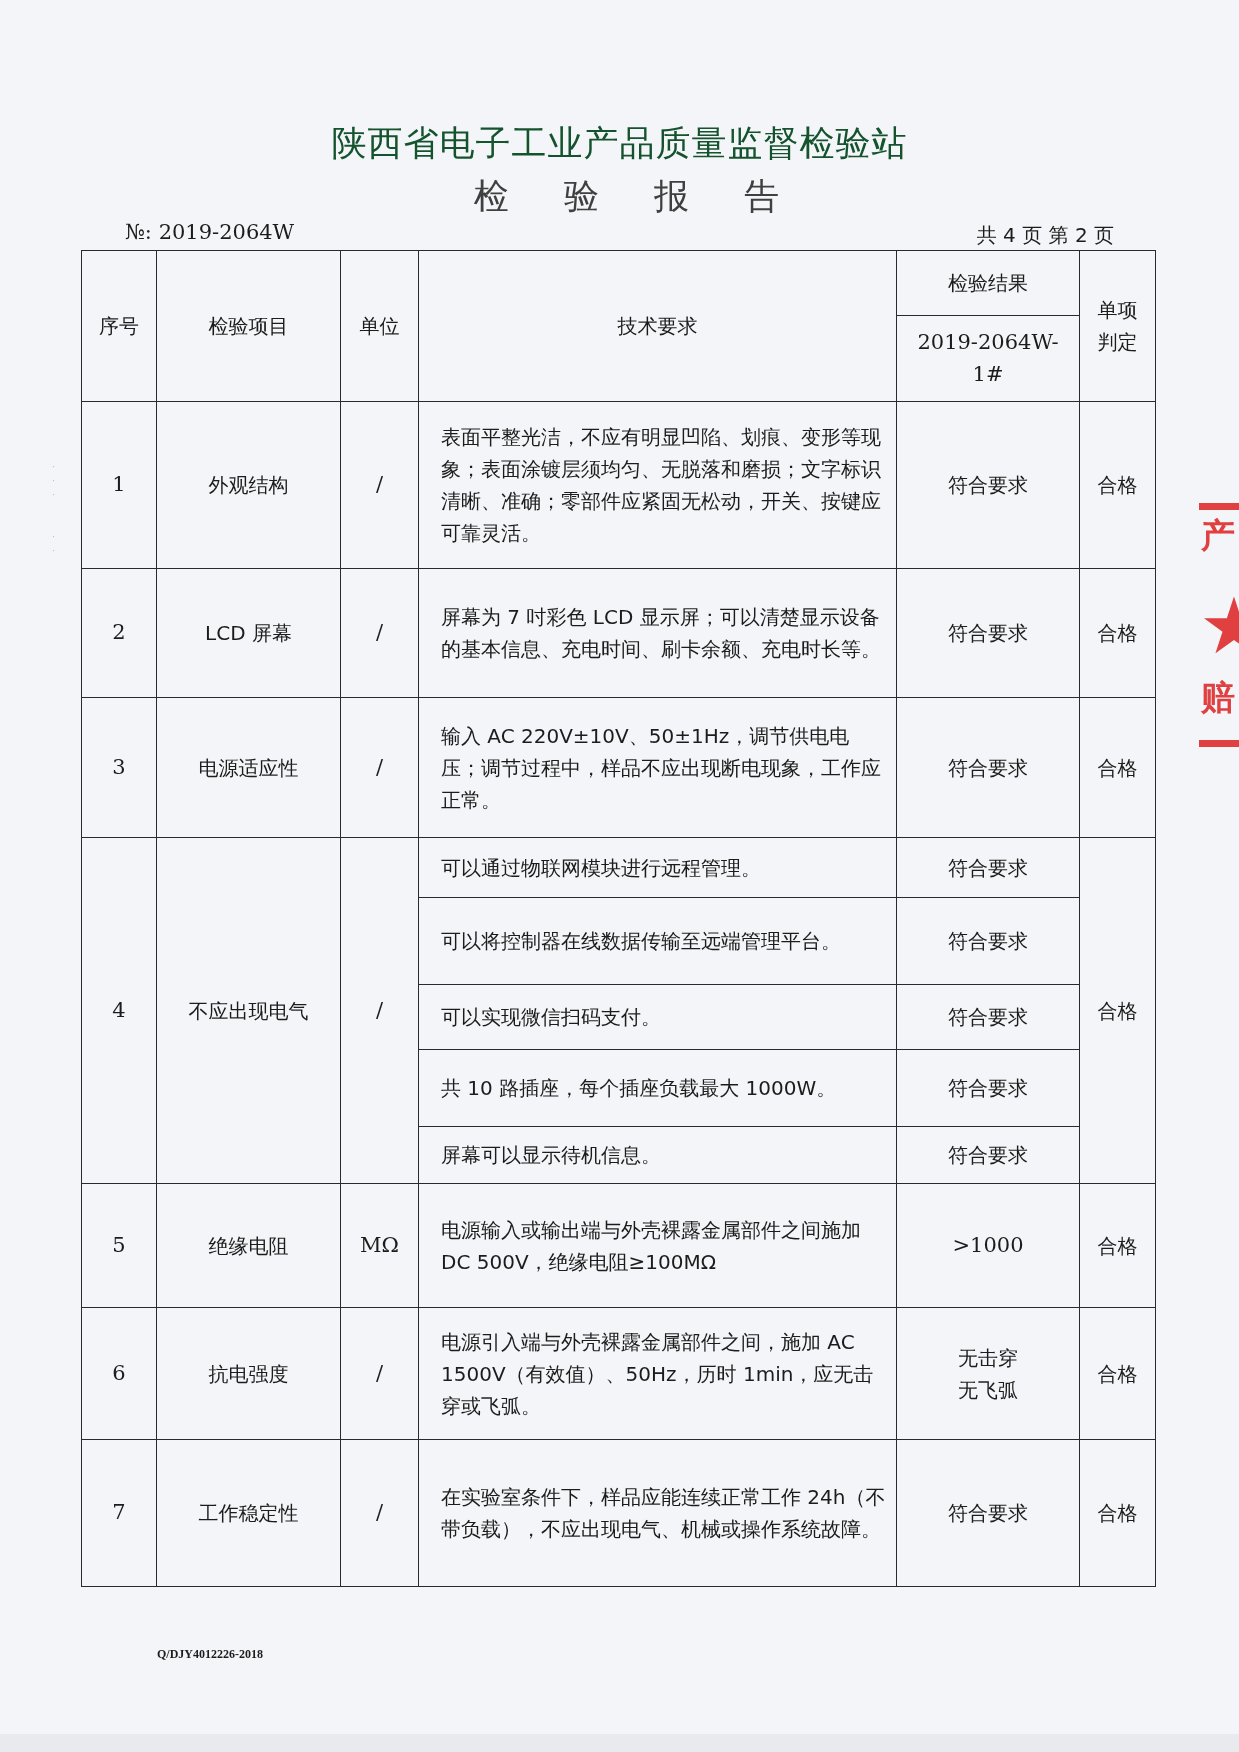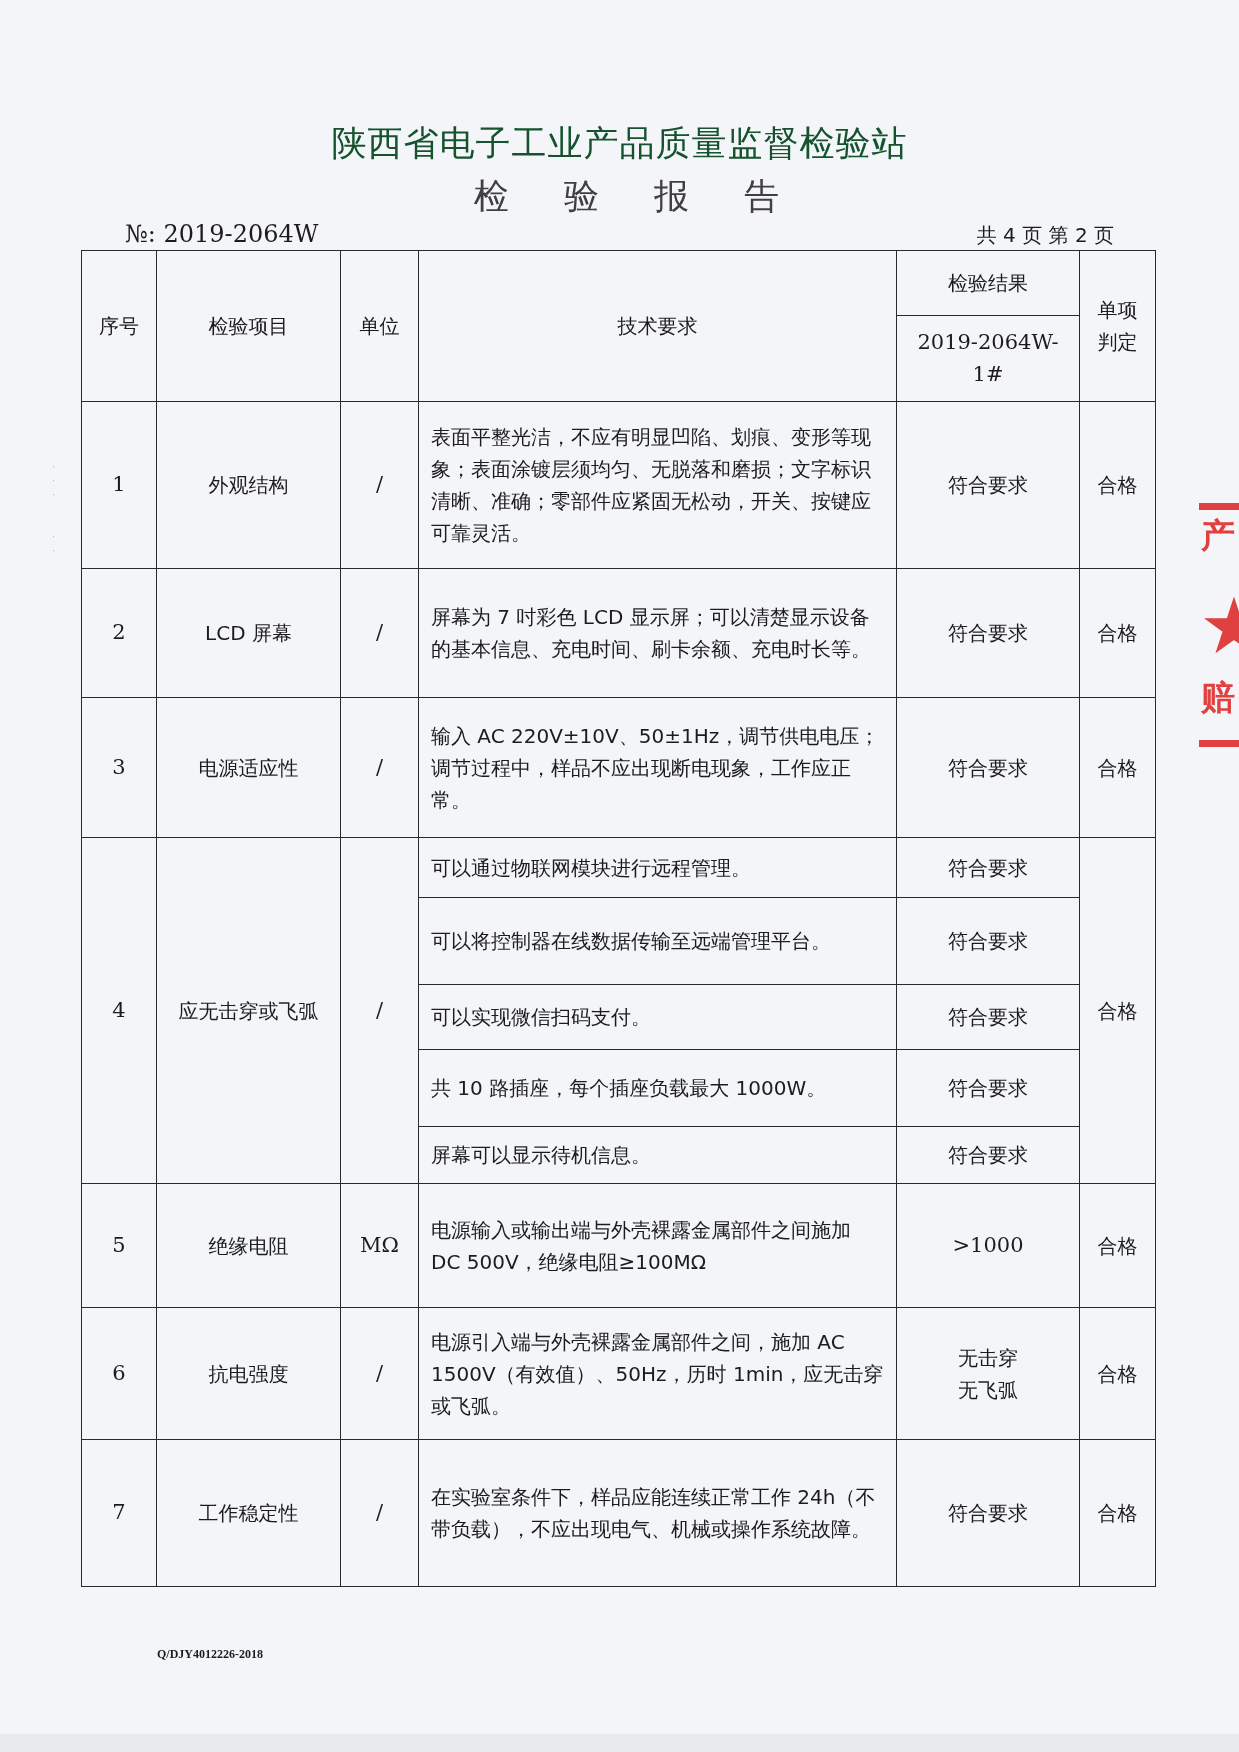--- a/index.html
+++ b/index.html
@@ -13,32 +13,32 @@
   .title1 {
     position:absolute; left:0; width:1239px; top:120px; text-align:center;
     font-family:"DejaVu Sans","Liberation Sans",sans-serif;
     font-size:35px; letter-spacing:1px; color:#14532d;
   }
   .title2 {
     position:absolute; left:0; width:1239px; top:173px; text-align:center;
     font-family:"DejaVu Sans","Liberation Sans",sans-serif;
     font-size:35px; letter-spacing:22px; color:#404040; padding-left:36px; box-sizing:border-box;
   }
-  .report-no { position:absolute; left:125px; top:220px; font-size:24px; }
+  .report-no { position:absolute; left:125px; top:220px; font-size:21px; }
   .page-info { position:absolute; right:125px; top:222px; font-size:21px; }
   table.report {
     position:absolute; left:81px; top:250px; width:1074px;
     border-collapse:collapse; table-layout:fixed;
     font-size:21px;
   }
   table.report td {
     border:1.6px solid #2a2a2a; text-align:center; vertical-align:middle;
     padding:11px; line-height:1.5;
   }
-  table.report td.req { text-align:left; padding:0 10px 0 12px; line-height:32px; }
+  table.report td.req { text-align:left; padding:0 10px 0 22px; line-height:32px; }
   .sans { font-family:"DejaVu Sans","Liberation Sans",sans-serif; font-size:20px; }
   .footer-code {
     position:absolute; left:157px; top:1647px;
     font-family:Liberation Serif, serif; font-weight:bold; font-size:12px;text-align:center;
   }
   .stamp {
     position:absolute; left:1199px; top:495px; width:40px; height:265px; overflow:hidden;
   }
   .stamp-bar { position:absolute; left:0; width:40px; height:7px; background:#e04040; }
   .stamp-char { position:absolute; left:2px; font-family:"DejaVu Sans",sans-serif; font-weight:bold; color:#e04040; font-size:34px; }
@@ -103,21 +103,21 @@
     <td>3</td>
     <td class="sans">电源适应性</td>
     <td>/</td>
     <td class="req sans">输入 AC 220V±10V、50±1Hz，调节供电电压；调节过程中，样品不应出现断电现象，工作应正常。</td>
     <td class="sans">符合要求</td>
     <td class="sans">合格</td>
   </tr>
 
   <tr style="height:60px">
     <td rowspan="5">4</td>
-    <td rowspan="5" class="sans">应无击穿或飞弧</td>
+    <td rowspan="5" class="sans">不应出现电气</td>
     <td rowspan="5">/</td>
     <td class="req sans">可以通过物联网模块进行远程管理。</td>
     <td class="sans">符合要求</td>
     <td rowspan="5" class="sans">合格</td>
   </tr>
   <tr style="height:87px">
     <td class="req sans">可以将控制器在线数据传输至远端管理平台。</td>
     <td class="sans">符合要求</td>
   </tr>
   <tr style="height:65px">

